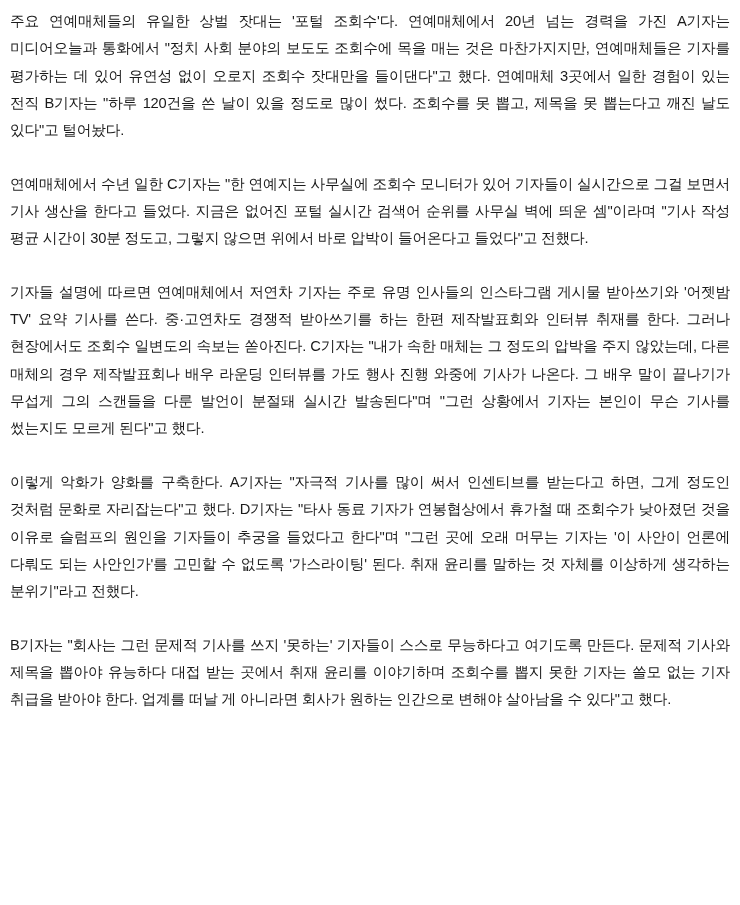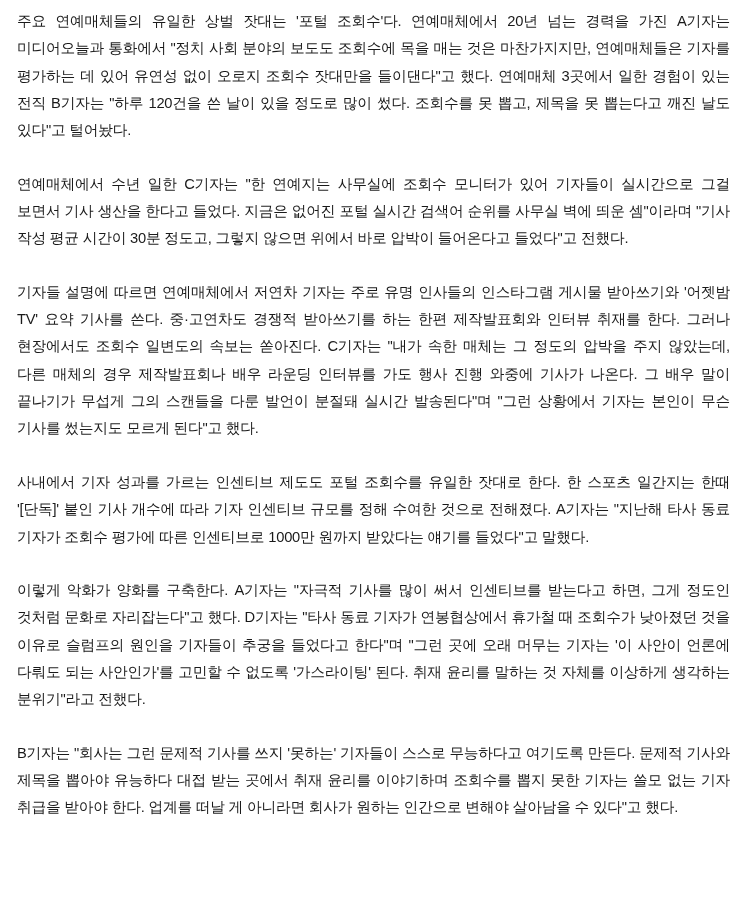--- a/index.html
+++ b/index.html
@@ -10,21 +10,21 @@
     width: 740px;
     height: 905px;
     background: #ffffff;
     font-family: "Liberation Sans", "DejaVu Sans", sans-serif;
     color: #1a1a1a;
     overflow: hidden;
   }
   .article-body {
     box-sizing: border-box;
     width: 740px;
-    padding: 8px 10px 0 17px;
+    padding: 8px 10px 0 10px;
   }
   .article-body p {
     margin: 0 0 26px 0;
     font-size: 14.7px;
     line-height: 1.86;
     letter-spacing: -0.2px;
     text-align: justify;
     word-break: keep-all;
     color: #1a1a1a;
   }
@@ -32,16 +32,15 @@
     margin-bottom: 0;
   }
 </style>
 </head>
 <body>
 
 <div class="article-body">
   <p>주요 연예매체들의 유일한 상벌 잣대는 '포털 조회수'다. 연예매체에서 20년 넘는 경력을 가진 A기자는 미디어오늘과 통화에서 "정치 사회 분야의 보도도 조회수에 목을 매는 것은 마찬가지지만, 연예매체들은 기자를 평가하는 데 있어 유연성 없이 오로지 조회수 잣대만을 들이댄다"고 했다. 연예매체 3곳에서 일한 경험이 있는 전직 B기자는 "하루 120건을 쓴 날이 있을 정도로 많이 썼다. 조회수를 못 뽑고, 제목을 못 뽑는다고 깨진 날도 있다"고 털어놨다.</p>
   <p>연예매체에서 수년 일한 C기자는 "한 연예지는 사무실에 조회수 모니터가 있어 기자들이 실시간으로 그걸 보면서 기사 생산을 한다고 들었다. 지금은 없어진 포털 실시간 검색어 순위를 사무실 벽에 띄운 셈"이라며 "기사 작성 평균 시간이 30분 정도고, 그렇지 않으면 위에서 바로 압박이 들어온다고 들었다"고 전했다.</p>
   <p>기자들 설명에 따르면 연예매체에서 저연차 기자는 주로 유명 인사들의 인스타그램 게시물 받아쓰기와 '어젯밤 TV' 요약 기사를 쓴다. 중·고연차도 경쟁적 받아쓰기를 하는 한편 제작발표회와 인터뷰 취재를 한다. 그러나 현장에서도 조회수 일변도의 속보는 쏟아진다. C기자는 "내가 속한 매체는 그 정도의 압박을 주지 않았는데, 다른 매체의 경우 제작발표회나 배우 라운딩 인터뷰를 가도 행사 진행 와중에 기사가 나온다. 그 배우 말이 끝나기가 무섭게 그의 스캔들을 다룬 발언이 분절돼 실시간 발송된다"며 "그런 상황에서 기자는 본인이 무슨 기사를 썼는지도 모르게 된다"고 했다.</p>
-  <p>사내에서 기자 성과를 가르는 인센티브 제도도 포털 조회수를 유일한 잣대로 한다. 한 스포츠 일간지는 한때 '[단독]' 붙인 기사 개수에 따라 기자 인센티브 규모를 정해 수여한 것으로 전해졌다. A기자는 "지난해 타사 동료 기자가 조회수 평가에 따른 인센티브로 1000만 원까지 받았다는 얘기를 들었다"고 말했다.</p>
   <p>이렇게 악화가 양화를 구축한다. A기자는 "자극적 기사를 많이 써서 인센티브를 받는다고 하면, 그게 정도인 것처럼 문화로 자리잡는다"고 했다. D기자는 "타사 동료 기자가 연봉협상에서 휴가철 때 조회수가 낮아졌던 것을 이유로 슬럼프의 원인을 기자들이 추궁을 들었다고 한다"며 "그런 곳에 오래 머무는 기자는 '이 사안이 언론에 다뤄도 되는 사안인가'를 고민할 수 없도록 '가스라이팅' 된다. 취재 윤리를 말하는 것 자체를 이상하게 생각하는 분위기"라고 전했다.</p>
   <p>B기자는 "회사는 그런 문제적 기사를 쓰지 '못하는' 기자들이 스스로 무능하다고 여기도록 만든다. 문제적 기사와 제목을 뽑아야 유능하다 대접 받는 곳에서 취재 윤리를 이야기하며 조회수를 뽑지 못한 기자는 쓸모 없는 기자 취급을 받아야 한다. 업계를 떠날 게 아니라면 회사가 원하는 인간으로 변해야 살아남을 수 있다"고 했다.</p>
 </div>
 
 </body></html>

